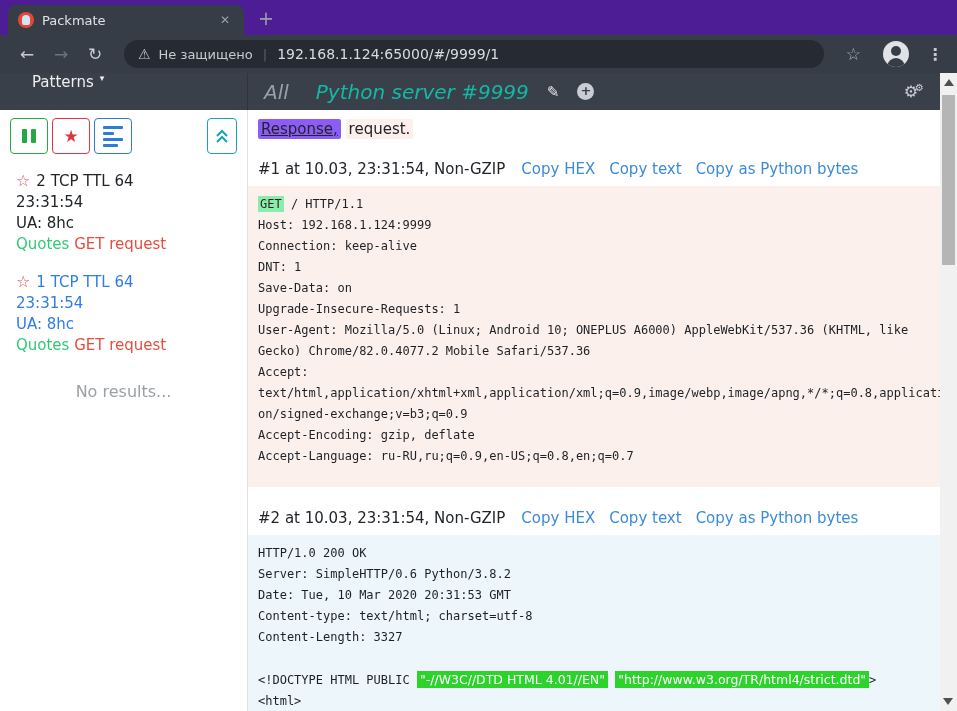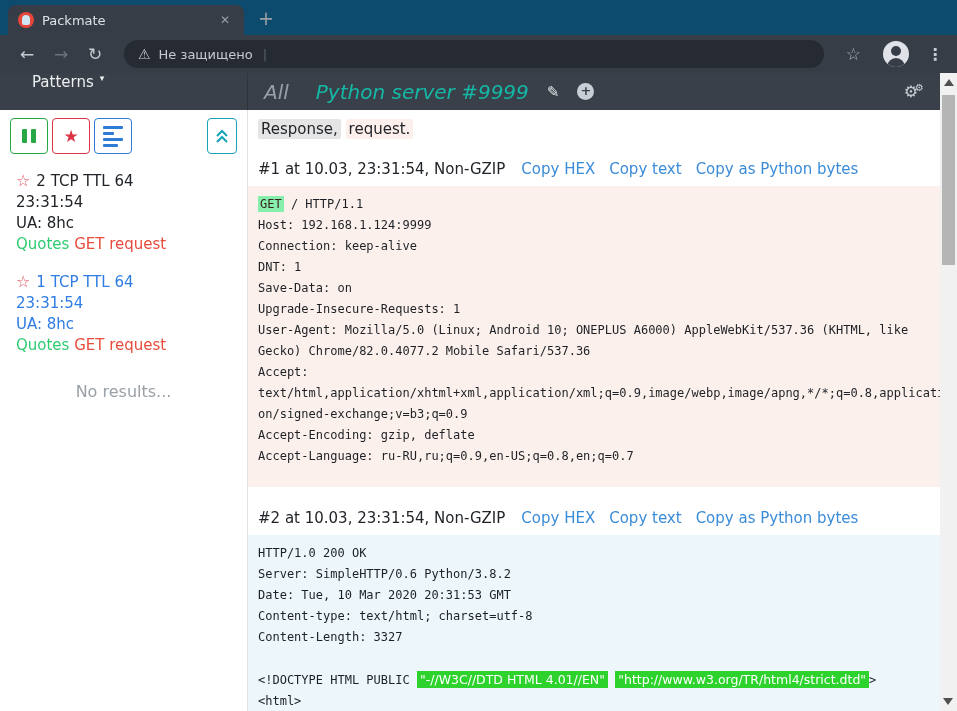--- a/index.html
+++ b/index.html
@@ -1,20 +1,20 @@
 <!DOCTYPE html>
 <html><head>
 <meta charset="utf-8">
 <style>
   * { margin:0; padding:0; box-sizing:border-box; }
   html,body { width:957px; height:711px; overflow:hidden; }
   body { font-family:"DejaVu Sans", sans-serif; background:#fff; position:relative; }
 
   
-  .tabstrip { height:35px; background:#0c4a6e; display:flex; align-items:flex-end; }
+  .tabstrip { height:35px; background:#4c1d95; display:flex; align-items:flex-end; }
   .tab { width:236px; height:30px; margin-left:8px; background:#373d47; border-radius:8px 8px 0 0;
          display:flex; align-items:center; padding:0 10px; }
   .favicon { width:16px; height:16px; border-radius:50%; background:#e4463a; position:relative; flex:0 0 16px; }
   .favicon::after { content:""; position:absolute; left:4px; top:3px; width:8px; height:10px;
                     border-radius:4px 4px 2px 2px; background:#cfe6f2; }
   .tab-title { color:#dee1e6; font-size:13px; margin-left:8px; flex:1; }
   .tab-close { color:#9aa0a6; font-size:12px; padding:2px 4px; cursor:default; }
   .newtab { color:#9aa0a6; font-size:19px; margin:0 0 6px 14px; }
 
   .toolbar { height:38px; background:#373d47; display:flex; align-items:center; padding:0 14px; gap:8px; }
@@ -64,21 +64,21 @@
   .sb-btn.collapse { border:1px solid #17a2b8; width:30px; margin-left:auto; margin-right:0; }
 
   .sb-item { margin-top:16px; padding:0 16px; font-size:15px; line-height:21px; color:#212529; }
   .sb-star { color:#e25563; font-size:16px; margin-right:6px; }
   .sb-item.active .sb-title, .sb-item.active .sb-time, .sb-item.active .sb-ua { color:#2e7ce4; }
   .no-results { margin-top:26px; text-align:center; color:#9aa0a6; font-size:16px; }
 
   .main { flex:1; background:#fff; overflow:hidden; }
   .summary { margin:10px 0 0 10px; font-size:15px; color:#212529; }
   .summary .mk { padding:1px 3px; border-radius:2px; }
-  .mk.response { background:#e5e5e5; }
+  .mk.response { background:#8b5cf6;text-decoration:underline; }
   .mk.request  { background:#fdefeb; }
 
   .pkt-header { display:flex; align-items:center; margin:22px 0 8px 10px; font-size:15px; }
   .pkt-header:first-of-type { margin-top:22px; }
   .pkt-meta { color:#212529; margin-right:16px; }
   .pkt-link { color:#3a8bd8; margin-right:14px; }
 
   .pkt-body { width:100%; }
   .pkt-body.request  { background:#fcf0ec; }
   .pkt-body.response { background:#edf6fa; }
@@ -109,20 +109,21 @@
 </div>
 
 <div class="toolbar">
   <span class="nav-ic">←</span>
   <span class="nav-ic disabled">→</span>
   <span class="nav-ic">↻</span>
   <div class="urlbar">
     <span class="warn-ic">⚠</span>
     <span class="sec-label">Не защищено</span>
     <span class="url-sep">|</span>
+    <span class="url-text">192.168.1.124:65000/#/9999/1</span>
   </div>
   <span class="bm-star">☆</span>
   <span class="avatar"></span>
   <span class="menu-dots">⋮</span>
 </div>
 
 <div class="app-header">
   <div class="ah-left">
     <span>Patterns</span>
     <span class="caret">▾</span>

